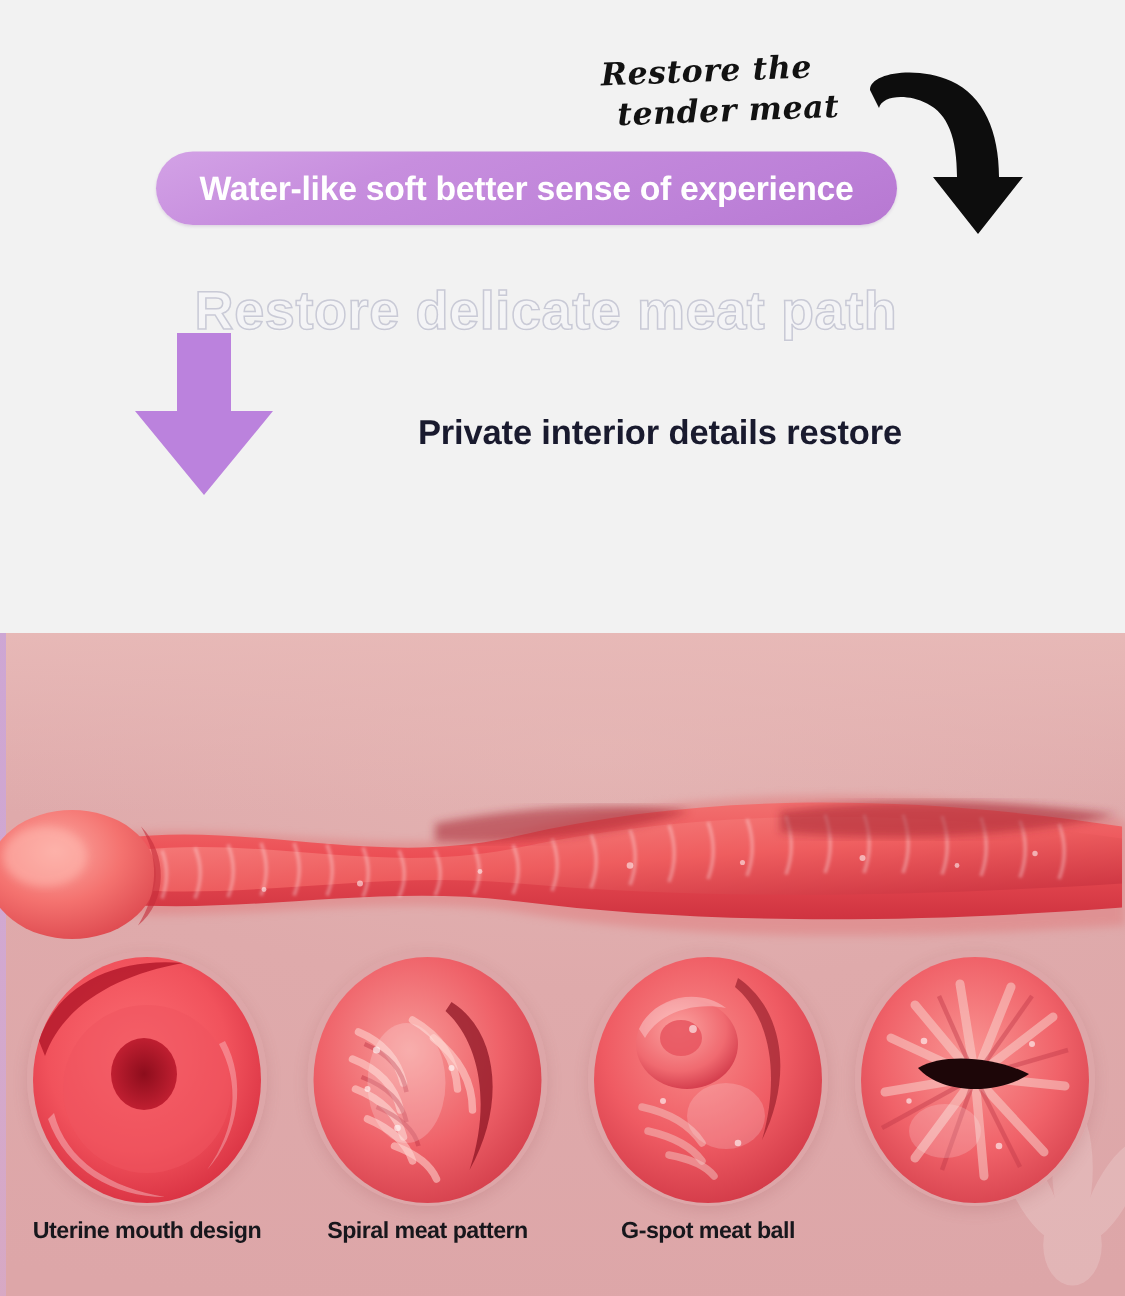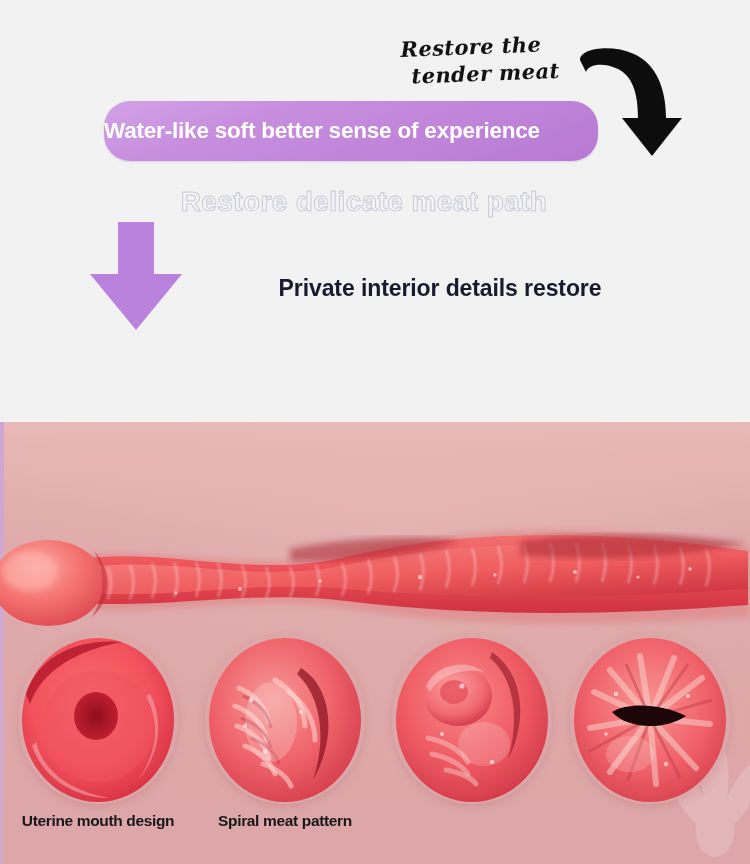--- a/index.html
+++ b/index.html
@@ -16,34 +16,34 @@
     position:absolute;left:400px;top:36px;width:200px;
     font-family:"DejaVu Serif",serif;font-style:italic;
     font-weight:700;font-size:21px;line-height:27px;color:#121212;
     letter-spacing:.4px;transform:rotate(-2.2deg);transform-origin:left top;
   }
   .script-note .l2{display:block;margin-left:10px;}
 
   .curve-arrow{position:absolute;left:578px;top:44px;width:110px;height:115px;}
 
   .pill{
-    position:absolute;left:104px;top:101px;width:494px;height:60px;
-    border-radius:26px;display:flex;align-items:center;justify-content:flex-start;
+    position:absolute;left:104px;top:101px;width:494px;height:49px;
+    border-radius:26px;display:flex;align-items:center;justify-content:center;
     background:linear-gradient(160deg,#d3a2e6 0%,#c78ede 30%,#bd81d8 75%,#b778d2 100%);
     box-shadow:0 1px 2px rgba(120,70,150,.18);
   }
   .pill-text{
     color:#ffffff;font-weight:700;font-size:22.5px;letter-spacing:-.2px;
     white-space:nowrap;
   }
 
   .outline-head{
     position:absolute;left:0;top:186px;width:750px;text-align:center;
     padding-right:22px;box-sizing:border-box;
-    font-size:28px;font-weight:700;letter-spacing:.4px;
+    font-size:36px;font-weight:700;letter-spacing:.4px;
     color:#f4f4f6;
     -webkit-text-stroke:1px #c9cad6;
     text-shadow:0 1px 0 #fbfbfc;
     white-space:nowrap;
   }
 
   .down-arrow{position:absolute;left:88px;top:222px;width:96px;height:108px;}
 
   .sub-head{
     position:absolute;left:0;top:275px;width:750px;text-align:center;
@@ -313,20 +313,21 @@
               <path d="M54 136 q22 4 30 14"></path>
             </g>
             <ellipse cx="92" cy="110" rx="26" ry="22" fill="#ffffff" opacity=".18"></ellipse>
             <g fill="#ffffff" opacity=".6">
               <circle cx="70" cy="52" r="2.6"></circle>
                 <circle cx="50" cy="100" r="2"></circle>
               <circle cx="100" cy="128" r="2.2"></circle>
             </g>
           </svg>
         </div>
+        <div class="cap">G-spot meat ball</div>
       </div>
 
       <div class="inset i3">
         <div class="disc">
           <svg viewBox="0 0 160 170" width="160" height="170">
             <defs>
               <radialGradient id="g3" cx="48%" cy="40%" r="72%">
                 <stop offset="0%" stop-color="#f99593"></stop>
                 <stop offset="55%" stop-color="#f06269"></stop>
                 <stop offset="100%" stop-color="#ce3745"></stop>

